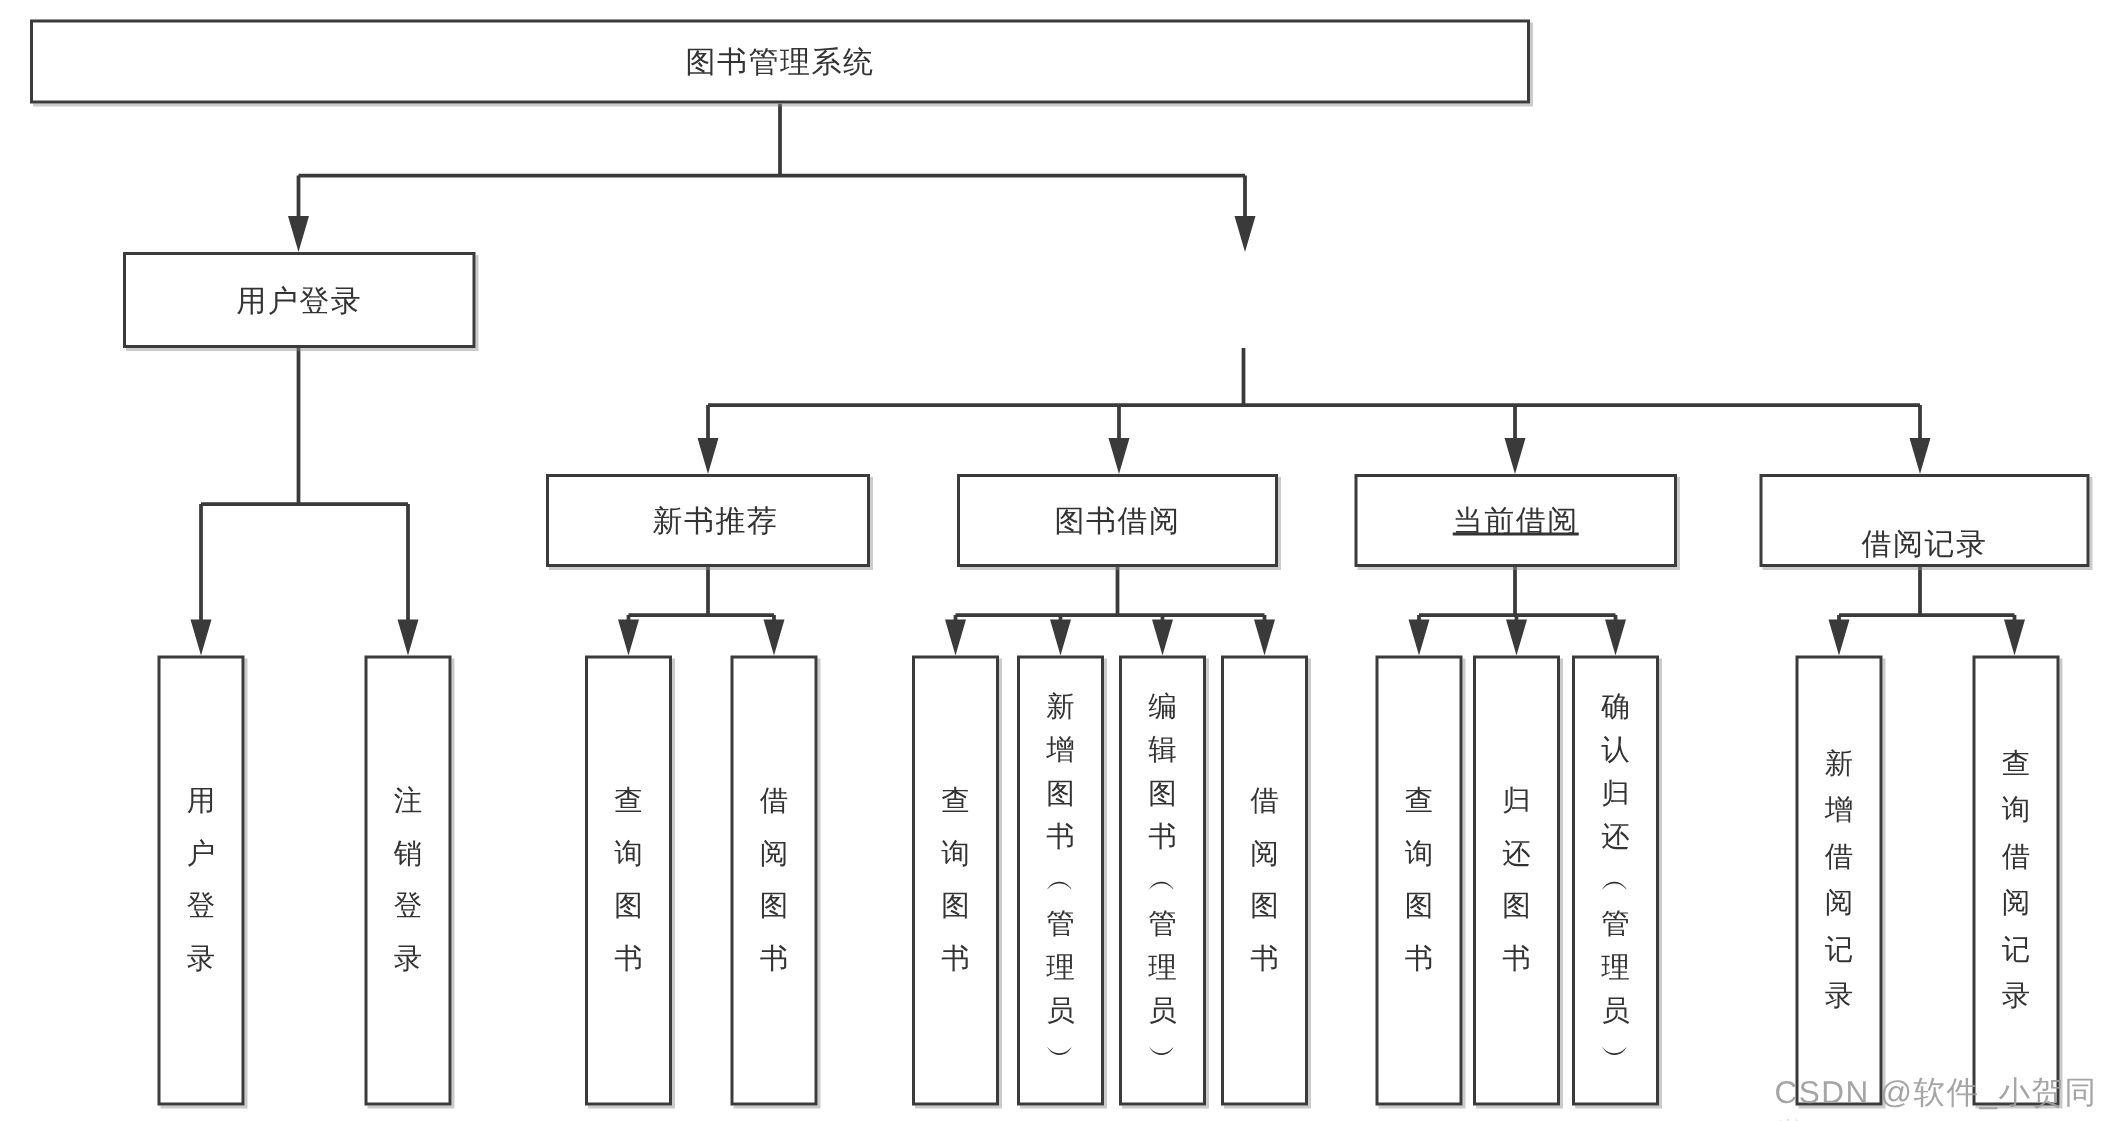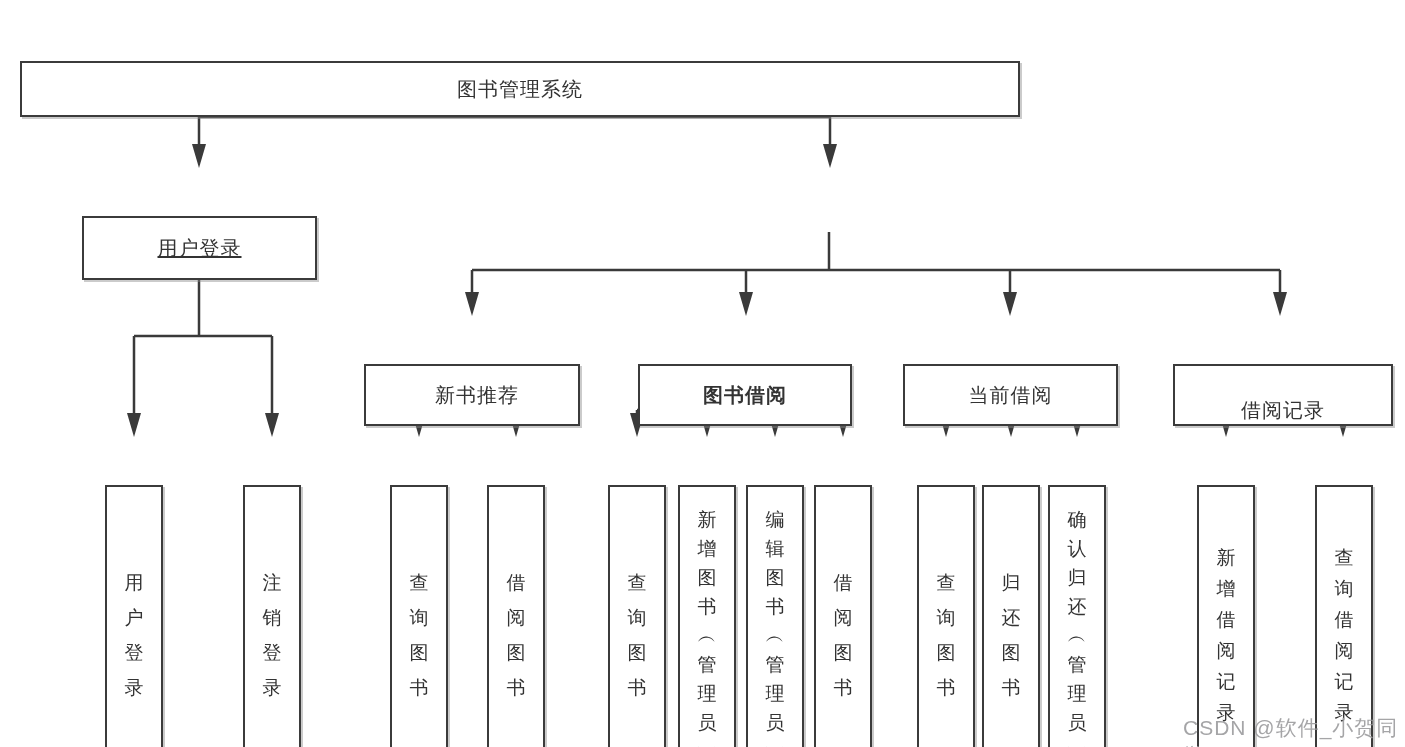--- a/index.html
+++ b/index.html
@@ -8,21 +8,20 @@
   #wires{position:absolute;left:0;top:0;z-index:1;}
   .node{
     position:absolute;
     background:#ffffff;
     border:2px solid #3b3b3b;
     box-shadow:2px 2px 0 rgba(140,140,140,.45);
     display:flex;align-items:center;justify-content:center;
     color:#333333;
     z-index:2;
     box-sizing:border-box;
-    margin-top:48px;
   }
   .hnode{font-size:20px;letter-spacing:1px;}
   .vnode{font-size:19px;}
   .vert{white-space:pre-line;text-align:center;line-height:29px;}
   .vert.short{line-height:35px;}
   .vert.mid{line-height:31px;}
   #watermark{
     position:absolute;left:1183px;top:714px;z-index:3;
     font-size:21px;color:#9e9ea0;opacity:.92;letter-spacing:1px;
   }
@@ -69,31 +68,31 @@
       <polygon points="1077,437 1070,413 1084,413"></polygon>
       <polygon points="1226,437 1219,413 1233,413"></polygon>
       <polygon points="1343,437 1336,413 1350,413"></polygon>
     </g>
   </svg>
 
   <div class="node hnode" style="left:20px;top:13px;width:1000px;height:56px;">
     <span>图书管理系统</span>
   </div>
 
-  <div class="node hnode" style="left:82px;top:168px;width:235px;height:64px;text-decoration:underline;">
+  <div class="node hnode" style="left:82px;top:168px;width:235px;height:64px;">
     <span>用户登录</span>
   </div>
 
   <div class="node hnode" style="left:364px;top:316px;width:216px;height:62px;padding-left:10px;">
     <span>新书推荐</span>
   </div>
-  <div class="node hnode" style="left:638px;top:316px;width:214px;height:62px;font-weight:bold;">
+  <div class="node hnode" style="left:638px;top:316px;width:214px;height:62px;">
     <span>图书借阅</span>
   </div>
-  <div class="node hnode" style="left:903px;top:316px;width:215px;height:62px;">
+  <div class="node hnode" style="left:903px;top:316px;width:215px;height:62px;text-decoration:underline;">
     <span>当前借阅</span>
   </div>
   <div class="node hnode" style="left:1173px;top:316px;width:220px;height:62px;align-items:flex-end;">
     <span>借阅记录</span>
   </div>
 
   <div class="node vnode" style="left:105px;top:437px;width:58px;height:300px;">
     <span class="vert short">用
 户
 登

